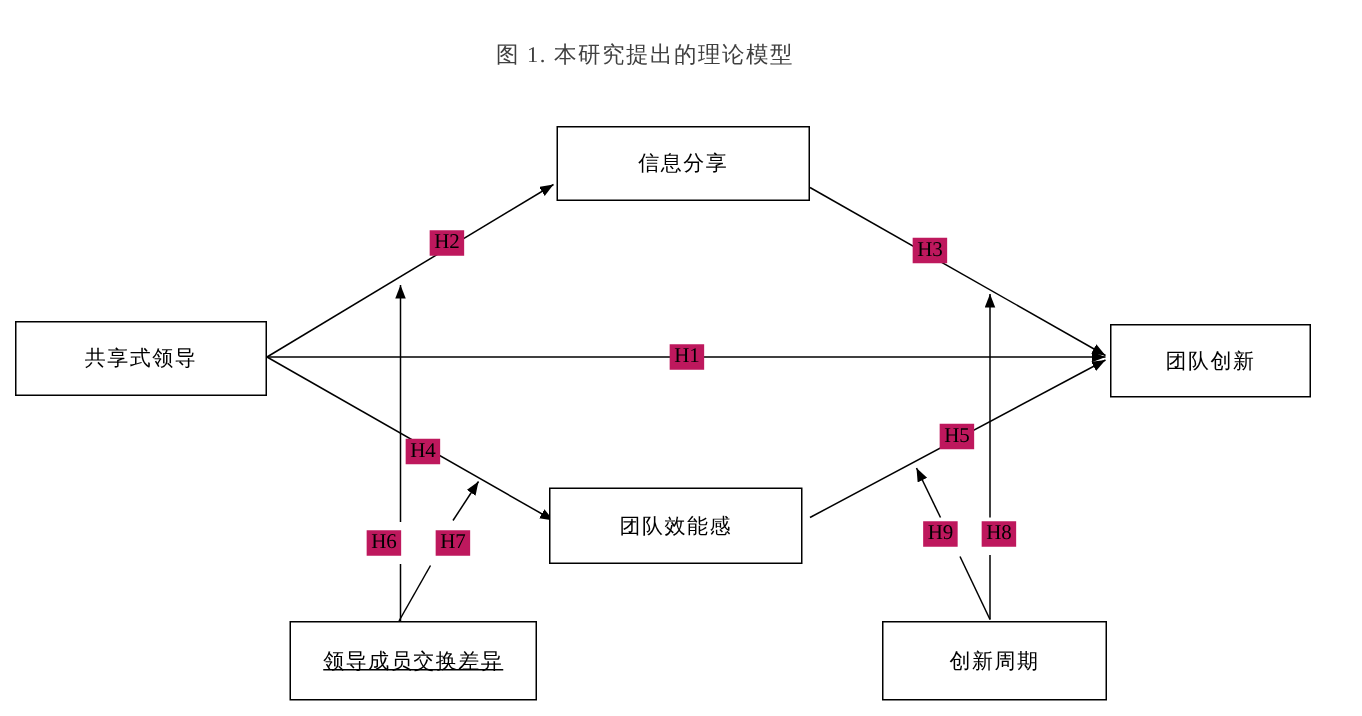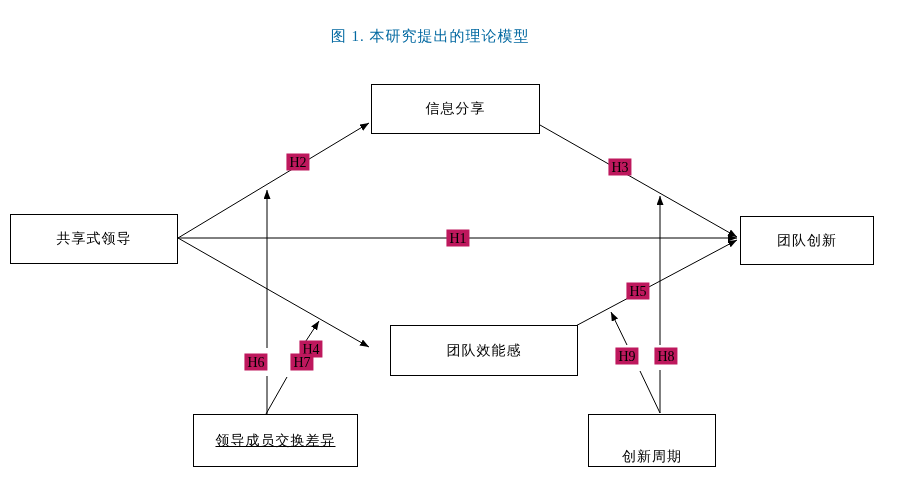--- a/index.html
+++ b/index.html
@@ -17,21 +17,21 @@
     overflow: hidden;
   }
   .figure-title {
     position: absolute;
     left: 0;
     top: 27px;
     width: 860px;
     text-align: center;
     font-size: 15px;
     letter-spacing: 1px;
-    color: #0369a1;
+    color: #404040;
   }
   .arrow-layer {
     position: absolute;
     left: 0;
     top: 0;
     z-index: 1;
   }
   .node {
     position: absolute;
     box-sizing: border-box;
@@ -94,39 +94,39 @@
   </svg>
 
   <div class="node" style="left:10px; top:214px; width:168px; height:50px;align-items:center;">
     <span>共享式领导</span>
   </div>
 
   <div class="node" style="left:371px; top:84px; width:169px; height:50px;">
     <span>信息分享</span>
   </div>
 
-  <div class="node" style="left:390px; top:325px; width:188px; height:51px;font-family:Liberation Serif, serif;">
+  <div class="node" style="left:366px; top:325px; width:169px; height:51px;font-family:Liberation Serif, serif;">
     <span>团队效能感</span>
   </div>
 
   <div class="node" style="left:740px; top:216px; width:134px; height:49px;">
     <span>团队创新</span>
   </div>
 
   <div class="node" style="left:193px; top:414px; width:165px; height:53px;text-decoration:underline;">
     <span>领导成员交换差异</span>
   </div>
 
-  <div class="node" style="left:588px; top:414px; width:128px; height:53px;align-items:flex-end;">
+  <div class="node" style="left:588px; top:414px; width:150px; height:53px;">
     <span>创新周期</span>
   </div>
 
   <span class="hlabel" style="left:458px; top:238px;">H1</span>
   <span class="hlabel" style="left:298px; top:162px;">H2</span>
   <span class="hlabel" style="left:620px; top:167px;">H3</span>
-  <span class="hlabel" style="left:311px; top:301px;margin-top:48px;">H4</span>
+  <span class="hlabel" style="left:282px; top:301px;">H4</span>
   <span class="hlabel" style="left:638px; top:291px;">H5</span>
   <span class="hlabel" style="left:256px; top:362px;">H6</span>
   <span class="hlabel" style="left:302px; top:362px;">H7</span>
   <span class="hlabel" style="left:666px; top:356px;">H8</span>
   <span class="hlabel" style="left:627px; top:356px;">H9</span>
 
 </div>
 
 </body></html>

